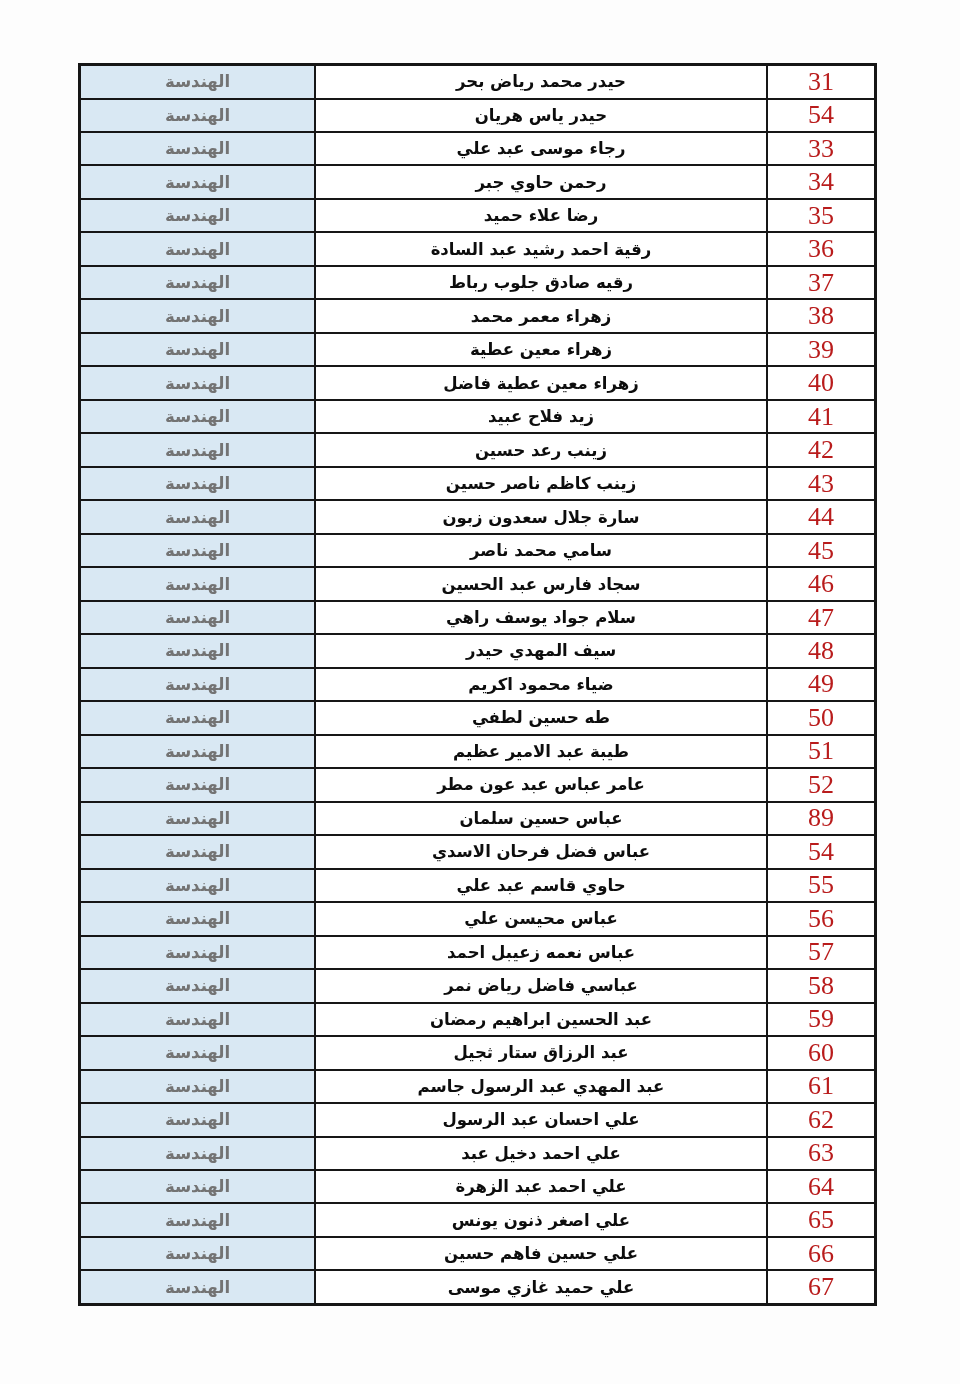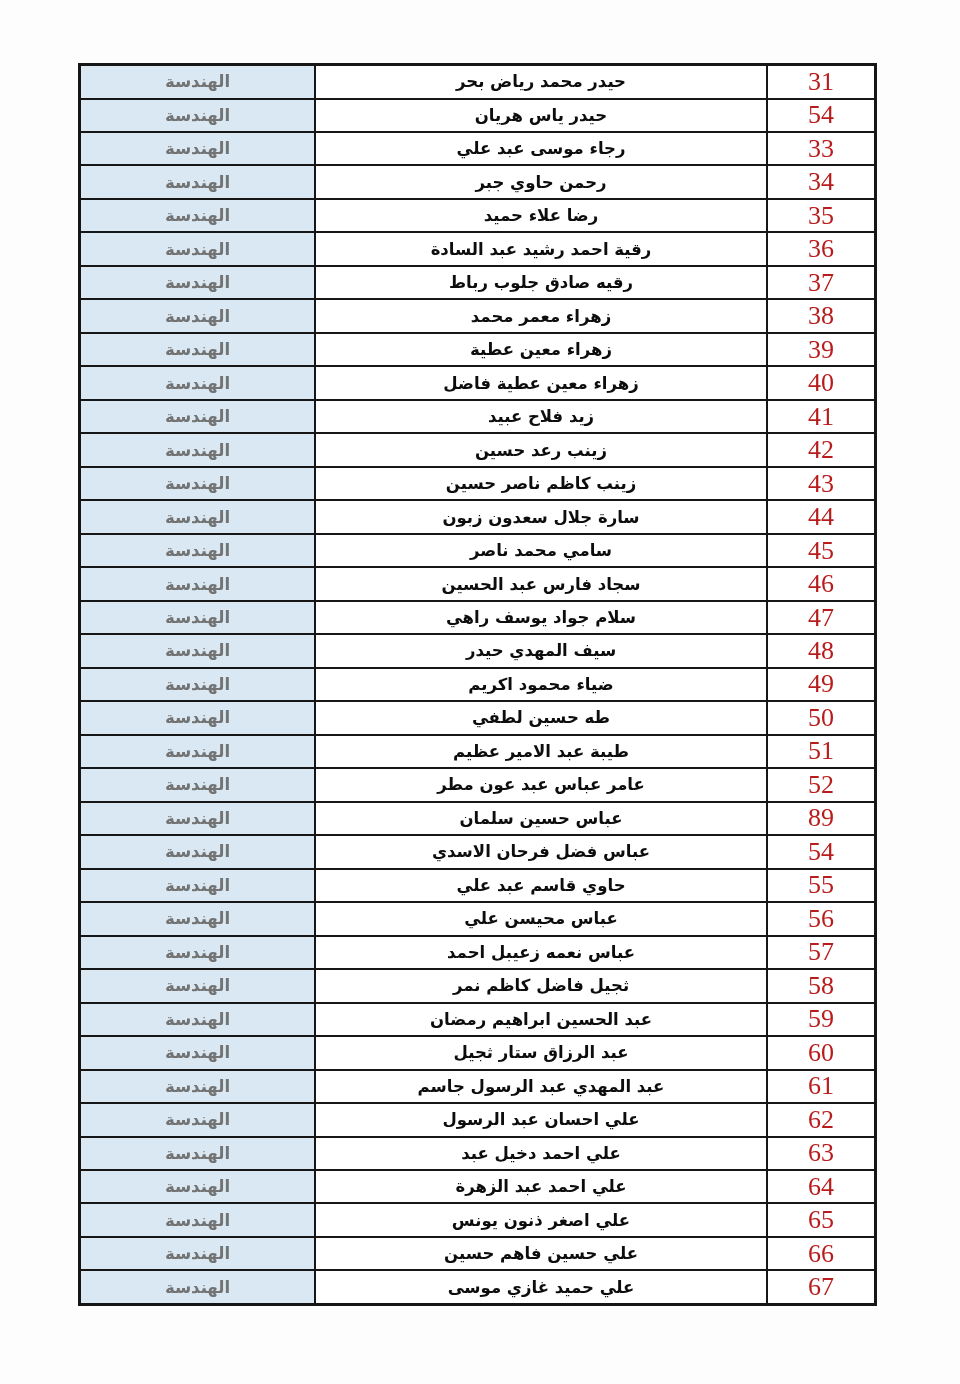--- a/index.html
+++ b/index.html
@@ -227,21 +227,21 @@
   </tr>
 
   <tr>
     <td class="num">57</td>
     <td class="name">عباس نعمه زعيبل احمد</td>
     <td class="dept">الهندسة</td>
   </tr>
 
   <tr>
     <td class="num">58</td>
-    <td class="name">ثجيل فاضل كاظم نمر</td>
+    <td class="name">عباسي فاضل رياض نمر</td>
     <td class="dept">الهندسة</td>
   </tr>
 
   <tr>
     <td class="num">59</td>
     <td class="name">عبد الحسين ابراهيم رمضان</td>
     <td class="dept">الهندسة</td>
   </tr>
 
   <tr>

